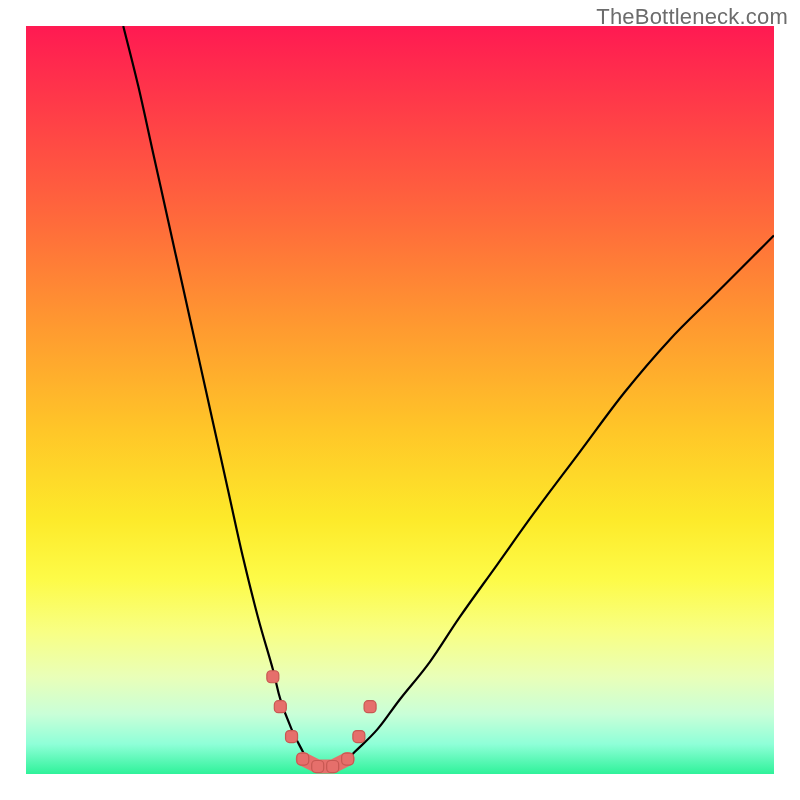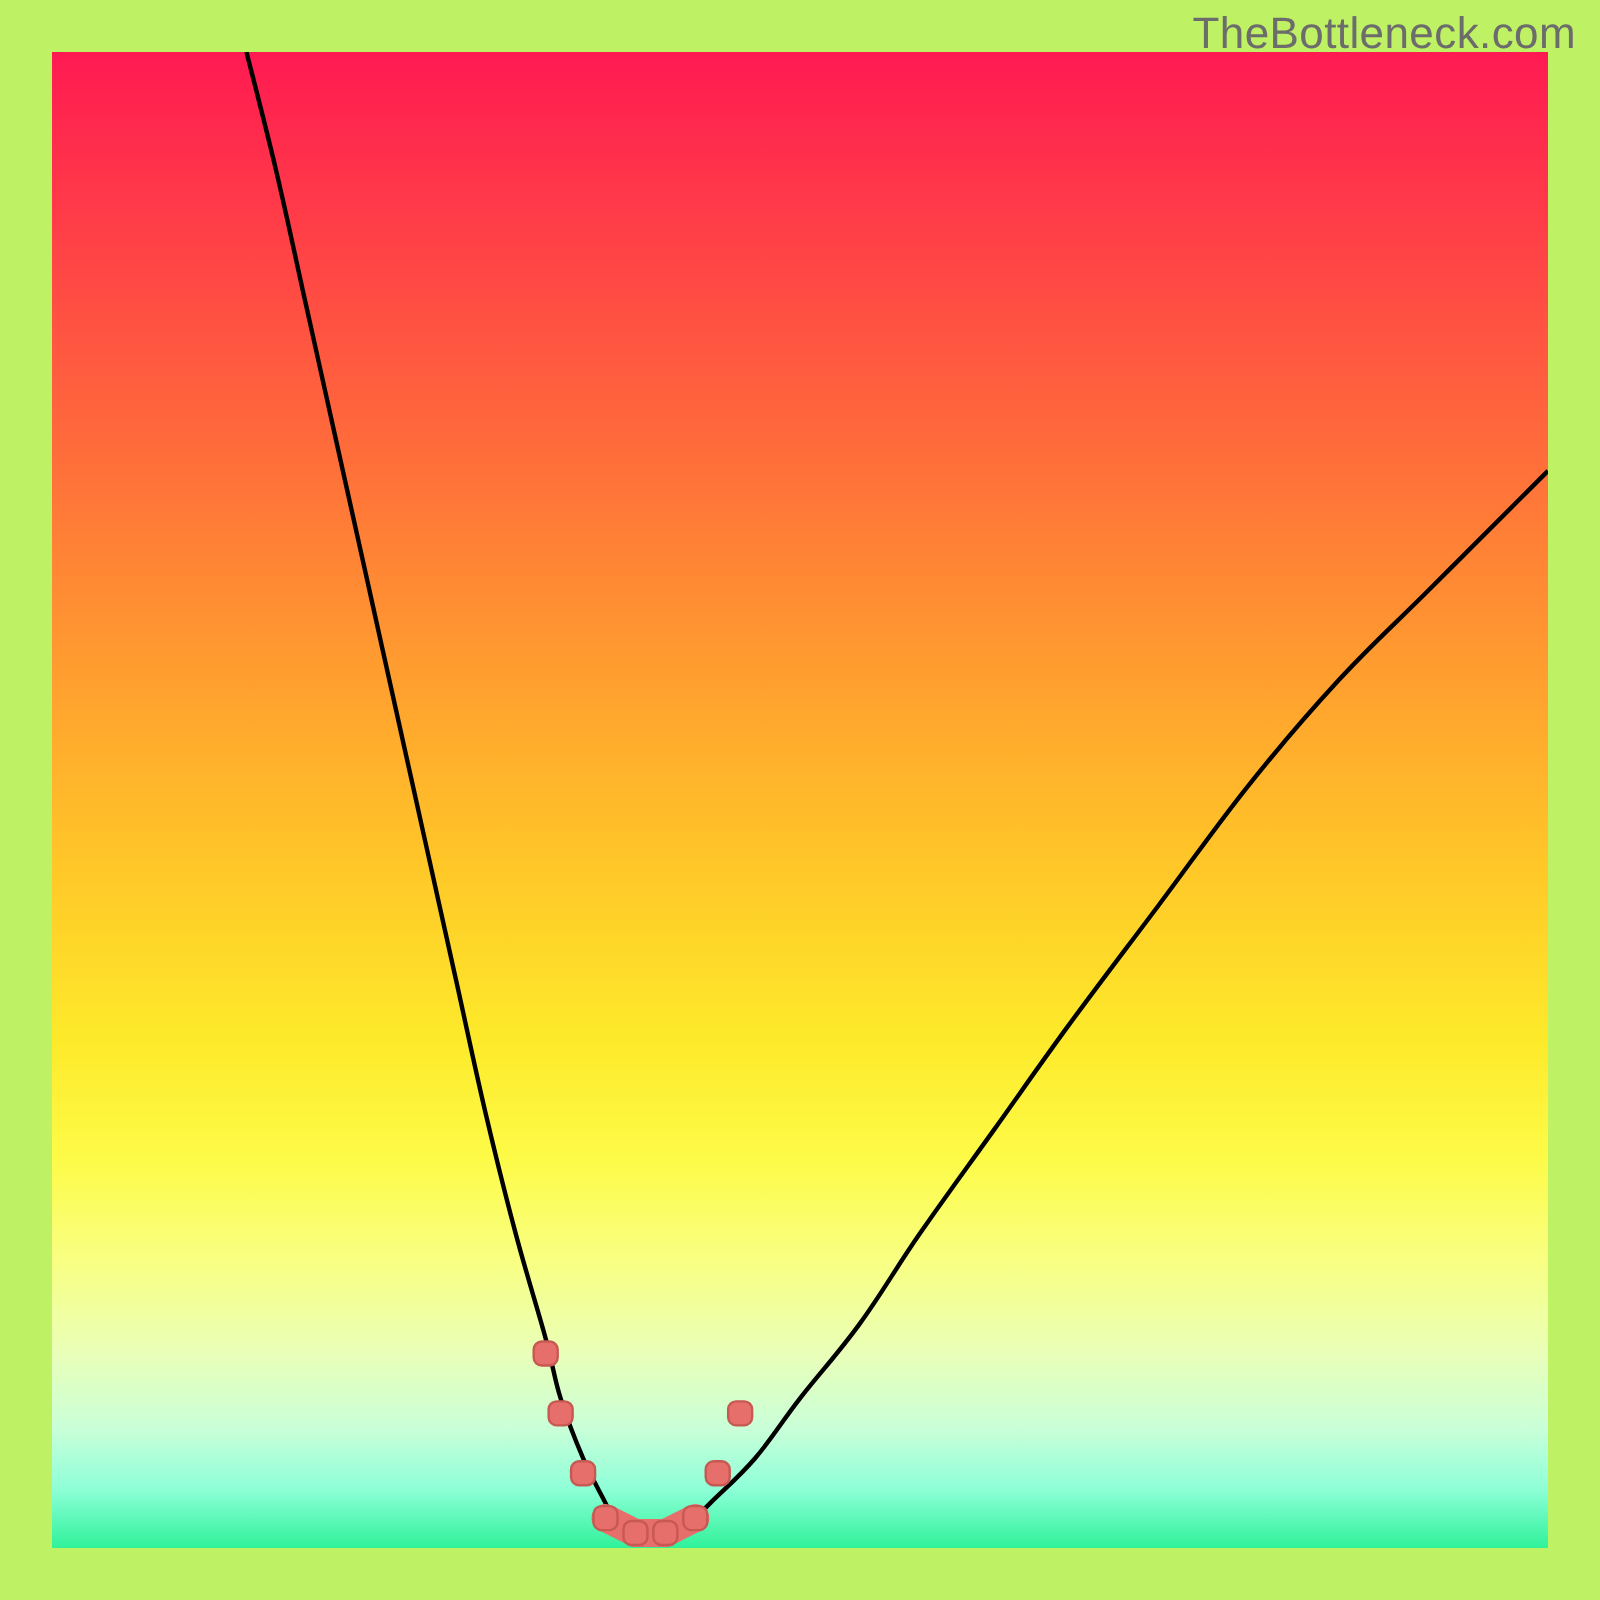--- a/index.html
+++ b/index.html
@@ -1,20 +1,20 @@
 <!DOCTYPE html>
 <html><head>
 <meta charset="utf-8">
 <style>
   * { margin: 0; padding: 0; box-sizing: border-box; }
   html, body { width: 800px; height: 800px; overflow: hidden; background: #000; }
   .frame {
     width: 800px;
     height: 800px;
-    background: #bef264;
+    background: #ffffff;
     position: relative;
   }
   .plot-area {
     position: absolute;
     left: 26px;
     top: 26px;
     width: 748px;
     height: 748px;
     overflow: hidden;
   }

